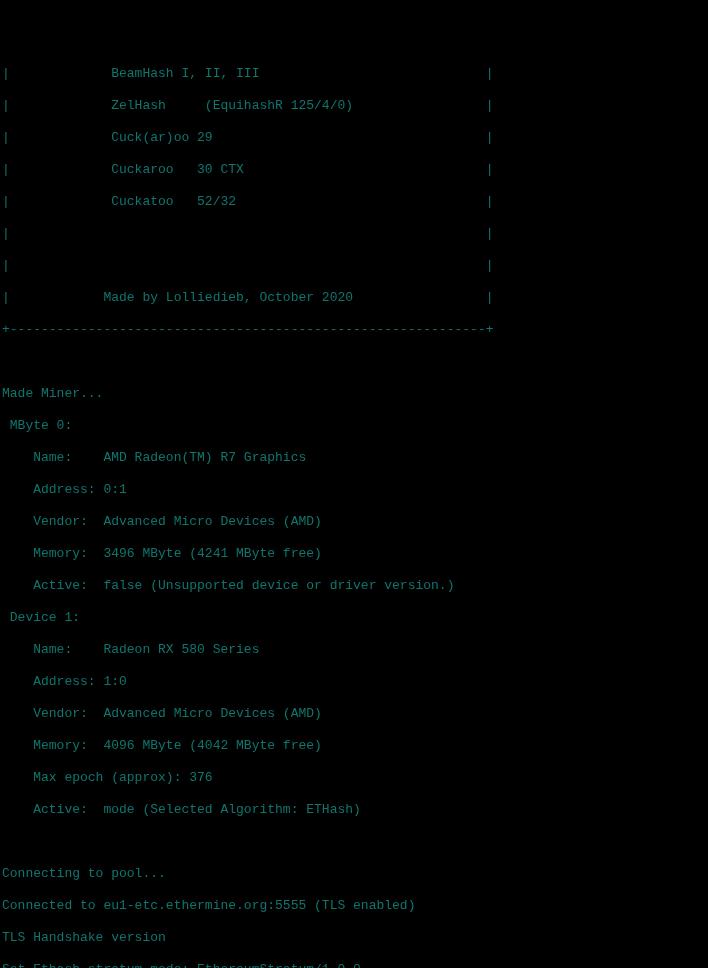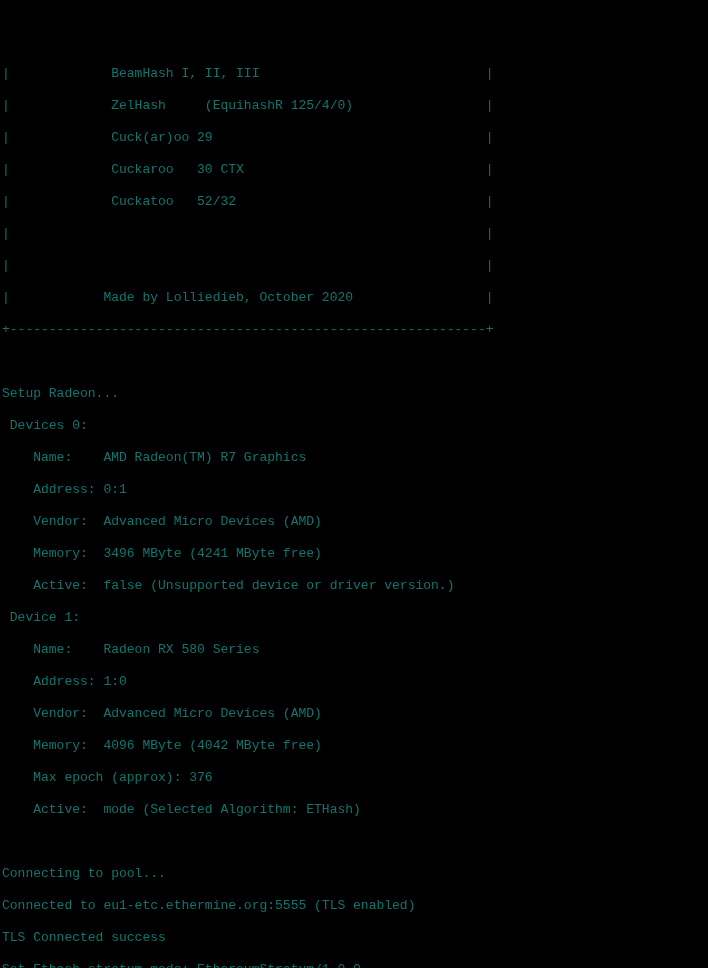--- a/index.html
+++ b/index.html
@@ -34,38 +34,38 @@
 <span class="line white">|             BeamHash I, II, III                             |</span>
 <span class="line white">|             ZelHash     (EquihashR 125/4/0)                 |</span>
 <span class="line white">|             Cuck(ar)oo 29                                   |</span>
 <span class="line white">|             Cuckaroo   30 CTX                               |</span>
 <span class="line white">|             Cuckatoo   52/32                                |</span>
 <span class="line white">|                                                             |</span>
 <span class="line white">|                                                             |</span>
 <span class="line white">|            Made by Lolliedieb, October 2020                 |</span>
 <span class="line white">+-------------------------------------------------------------+</span>
 <span class="line"> </span>
-<span class="line white">Setup Radeon...</span>
-<span class="line white"> Devices 0:</span>
+<span class="line white">Made Miner...</span>
+<span class="line white"> MByte 0:</span>
 <span class="line white">    Name:    AMD Radeon(TM) R7 Graphics</span>
 <span class="line white">    Address: 0:1</span>
 <span class="line white">    Vendor:  Advanced Micro Devices (AMD)</span>
 <span class="line white">    Memory:  3496 MByte (4241 MByte free)</span>
 <span class="line white">    Active:  false (Unsupported device or driver version.)</span>
 <span class="line white"> Device 1:</span>
 <span class="line white">    Name:    Radeon RX 580 Series</span>
 <span class="line white">    Address: 1:0</span>
 <span class="line white">    Vendor:  Advanced Micro Devices (AMD)</span>
 <span class="line white">    Memory:  4096 MByte (4042 MByte free)</span>
 <span class="line white">    Max epoch (approx): 376</span>
 <span class="line white">    Active:  mode (Selected Algorithm: ETHash)</span>
 <span class="line"> </span>
 <span class="line white">Connecting to pool...</span>
 <span class="line white">Connected to eu1-etc.ethermine.org:5555 (TLS enabled)</span>
-<span class="line white">TLS Connected success</span>
+<span class="line white">TLS Handshake version</span>
 <span class="line white">Set Ethash stratum mode: EthereumStratum/1.0.0</span>
 
 
 
 
 
 
 
 
 

